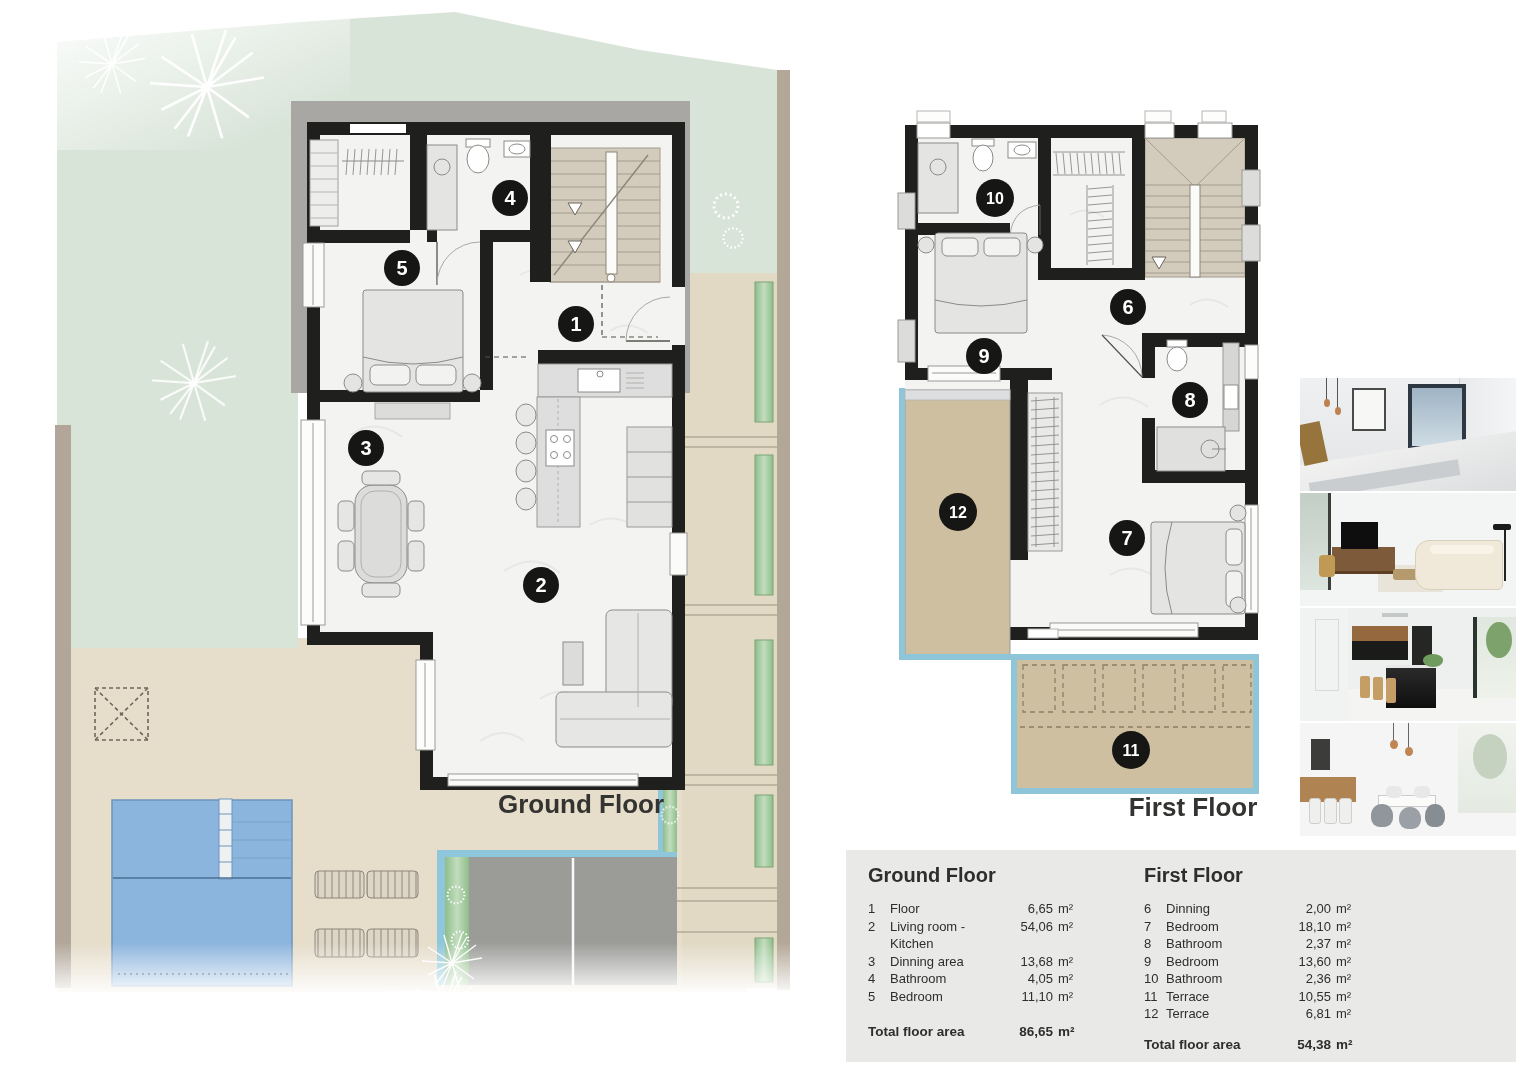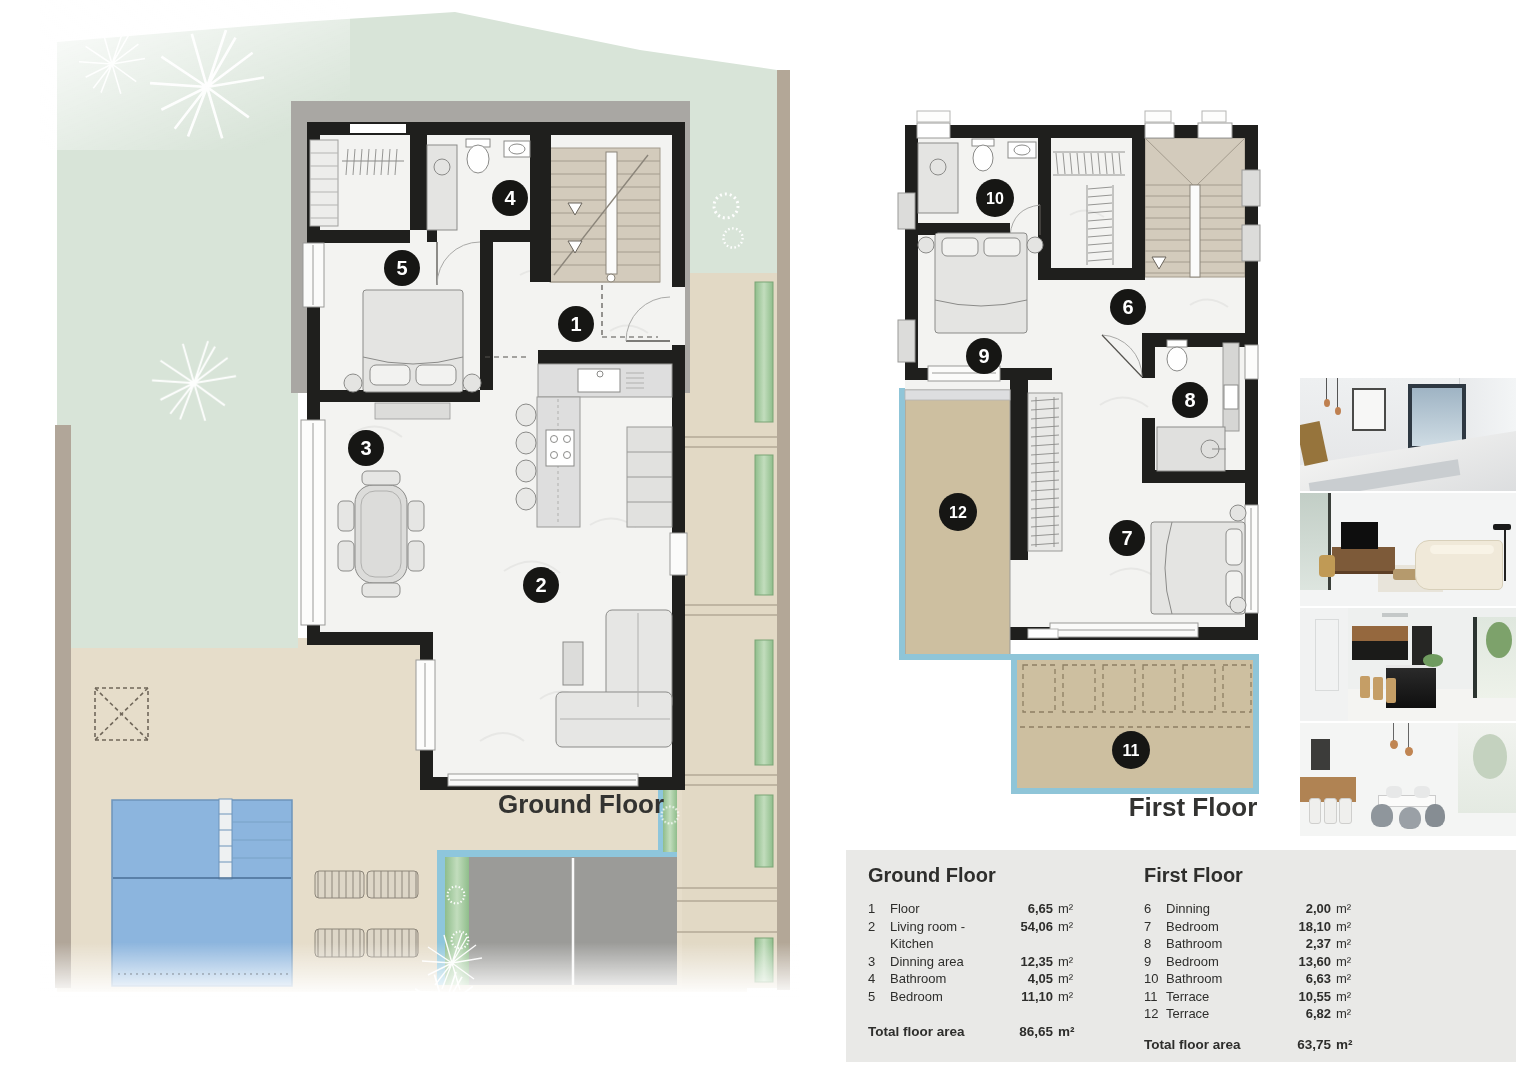--- a/index.html
+++ b/index.html
@@ -10,21 +10,21 @@
               font-family:"Liberation Sans",sans-serif;letter-spacing:0px;text-align:center;}
   
   .legend{position:absolute;left:846px;top:850px;width:670px;height:212px;background:#e9e9e7;color:#2e2e2c;}
   .lcol{position:absolute;top:14px;}
   .c1{left:22px;width:218px;}
   .c2{left:298px;width:220px;}
   .ltitle{font-size:20px;font-weight:bold;margin:0 0 13px 0;}
   .lrow{display:flex;font-size:13px;line-height:17.5px;}
   .ln{width:22px;flex:none;}
   .lname{flex:1;}
-  .larea{width:48px;flex:none;text-align:right;font-weight:bold;}
+  .larea{width:48px;flex:none;text-align:right;}
   .lunit{width:28px;flex:none;padding-left:5px;}
   .ltotal{display:flex;font-size:13.5px;font-weight:bold;margin-top:19px;}
   .c2 .ltotal{margin-top:14px;}
   
   .photo{position:absolute;left:1300px;width:216px;height:113px;overflow:hidden;background:#e9eaeb;}
   .pa{position:absolute;}
   
   text.mnum{font-family:"Liberation Sans",sans-serif;font-weight:bold;font-size:20px;fill:#ffffff;text-anchor:middle;}
   text.mnum2{font-family:"Liberation Sans",sans-serif;font-weight:bold;font-size:16px;fill:#ffffff;text-anchor:middle;}
 </style>
@@ -579,21 +579,21 @@
     </div>
     <div class="lrow">
       <span class="ln">2</span>
       <span class="lname">Living room - Kitchen</span>
       <span class="larea">54,06</span>
       <span class="lunit">m²</span>
     </div>
     <div class="lrow">
       <span class="ln">3</span>
       <span class="lname">Dinning area</span>
-      <span class="larea">12,35</span>
+      <span class="larea">13,68</span>
       <span class="lunit">m²</span>
     </div>
     <div class="lrow">
       <span class="ln">4</span>
       <span class="lname">Bathroom</span>
       <span class="larea">4,05</span>
       <span class="lunit">m²</span>
     </div>
     <div class="lrow">
       <span class="ln">5</span>
@@ -630,36 +630,36 @@
     </div>
     <div class="lrow">
       <span class="ln">9</span>
       <span class="lname">Bedroom</span>
       <span class="larea">13,60</span>
       <span class="lunit">m²</span>
     </div>
     <div class="lrow">
       <span class="ln">10</span>
       <span class="lname">Bathroom</span>
-      <span class="larea">6,63</span>
+      <span class="larea">2,36</span>
       <span class="lunit">m²</span>
     </div>
     <div class="lrow">
       <span class="ln">11</span>
       <span class="lname">Terrace</span>
       <span class="larea">10,55</span>
       <span class="lunit">m²</span>
     </div>
     <div class="lrow">
       <span class="ln">12</span>
       <span class="lname">Terrace</span>
-      <span class="larea">6,82</span>
+      <span class="larea">6,81</span>
       <span class="lunit">m²</span>
     </div>
     <div class="ltotal">
       <span class="lname">Total floor area</span>
-      <span class="larea">63,75</span>
+      <span class="larea">54,38</span>
       <span class="lunit">m²</span>
     </div>
   </section>
 </div>
 
 </div>
 
 </body></html>

